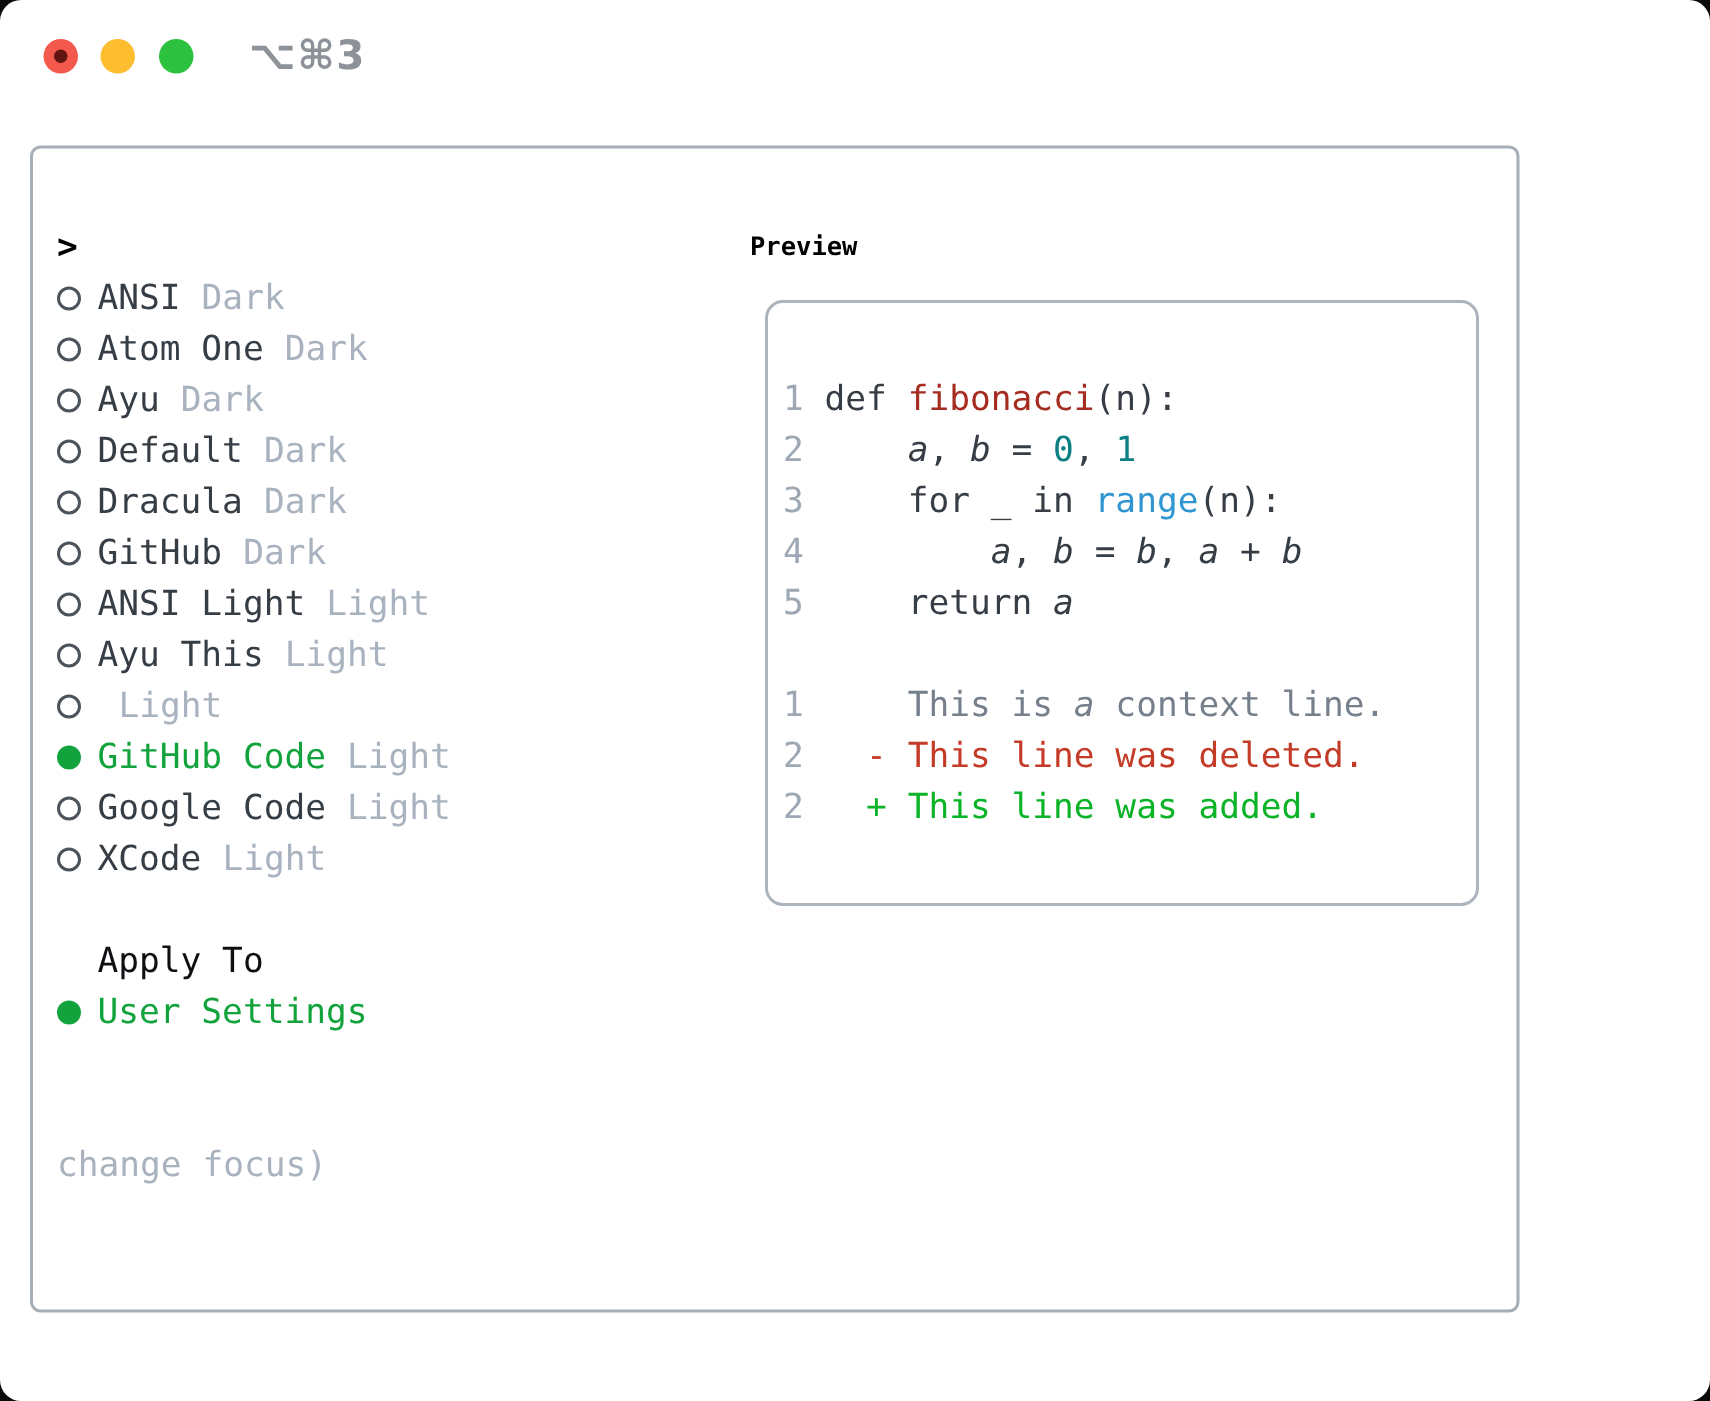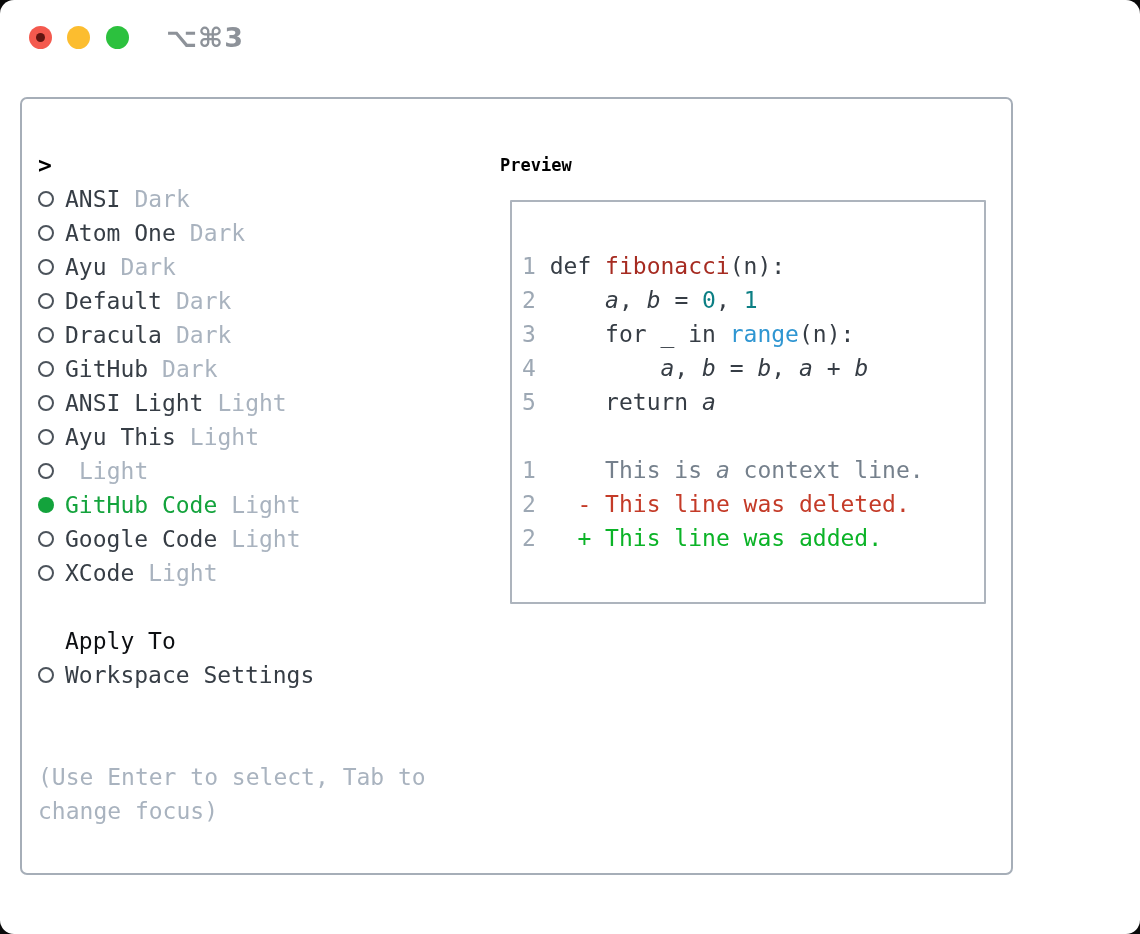--- a/index.html
+++ b/index.html
@@ -45,21 +45,21 @@
   #theme-list{position:absolute;top:34px;left:0;}
   .apply-row{position:absolute;top:476px;}
   .apply-label{color:#0d0f12;}
   #apply-list{position:absolute;top:510px;left:0;}
   .hint{position:absolute;top:612px;left:0;color:var(--muted);line-height:34px;}
 
   
   .preview-title{position:absolute;left:478px;top:49px;height:34px;display:flex;
                  align-items:center;font-size:17px;font-weight:bold;color:var(--heading);}
   .preview-box{position:absolute;left:488px;top:101px;width:476px;height:404px;
-               border:2px solid #adb4bd;border-radius:1px;background:var(--window-bg);}
+               border:2px solid #adb4bd;border-radius:12px;background:var(--window-bg);}
   .code{position:absolute;left:10px;top:47px;font-size:23px;line-height:34px;white-space:pre;}
   .code-line{height:34px;}
   .tk-ln{color:var(--ln);}
   .tk-plain{color:var(--text);}
   .tk-func{color:var(--func);}
   .tk-num{color:var(--num);}
   .tk-builtin{color:var(--builtin);}
   .tk-var{color:var(--text);font-style:italic;}
   .tk-ctx{color:var(--context);}
   .tk-ctx-var{color:var(--context);font-style:italic;}
@@ -99,25 +99,24 @@
           <div class="row"><span class="marker"><span class="radio"></span></span><span class="name">Google Code</span><span class="tag">Light</span></div>
           <div class="row"><span class="marker"><span class="radio"></span></span><span class="name">XCode</span><span class="tag">Light</span></div>
         </div>
 
       <div class="row apply-row">
         <span class="marker"></span>
         <span class="apply-label">Apply To</span>
       </div>
 
       <div id="apply-list">
-          <div class="row"><span class="marker"><span class="radio"></span></span><span class="name">Workspace Settings</span></div>
+          <div class="row"><span class="marker"><span class="radio on"></span></span><span class="name sel">User Settings</span></div>
         </div>
 
       <div class="hint">
-        <div>(Use Enter to select, Tab to</div>
         <div>change focus)</div>
       </div>
     </div>
 
     <div class="preview-title">Preview</div>
 
     <div class="preview-box">
       <div class="code" id="code-pre"><div class="code-line"><span class="tk-ln">1 </span><span class="tk-plain">def </span><span class="tk-func">fibonacci</span><span class="tk-plain">(n):</span></div><div class="code-line"><span class="tk-ln">2</span><span class="tk-plain">     </span><span class="tk-var">a</span><span class="tk-plain">, </span><span class="tk-var">b</span><span class="tk-plain"> = </span><span class="tk-num">0</span><span class="tk-plain">, </span><span class="tk-num">1</span></div><div class="code-line"><span class="tk-ln">3</span><span class="tk-plain">     for _ in </span><span class="tk-builtin">range</span><span class="tk-plain">(n):</span></div><div class="code-line"><span class="tk-ln">4</span><span class="tk-plain">         </span><span class="tk-var">a</span><span class="tk-plain">, </span><span class="tk-var">b</span><span class="tk-plain"> = </span><span class="tk-var">b</span><span class="tk-plain">, </span><span class="tk-var">a</span><span class="tk-plain"> + </span><span class="tk-var">b</span></div><div class="code-line"><span class="tk-ln">5</span><span class="tk-plain">     return </span><span class="tk-var">a</span></div><div class="code-line"> </div><div class="code-line"><span class="tk-ln">1</span><span class="tk-ctx">     This is </span><span class="tk-ctx-var">a</span><span class="tk-ctx"> context line.</span></div><div class="code-line"><span class="tk-ln">2</span><span class="tk-plain">   </span><span class="tk-del">- This line was deleted.</span></div><div class="code-line"><span class="tk-ln">2</span><span class="tk-plain">   </span><span class="tk-add">+ This line was added.</span></div></div>
     </div>
   </div>

